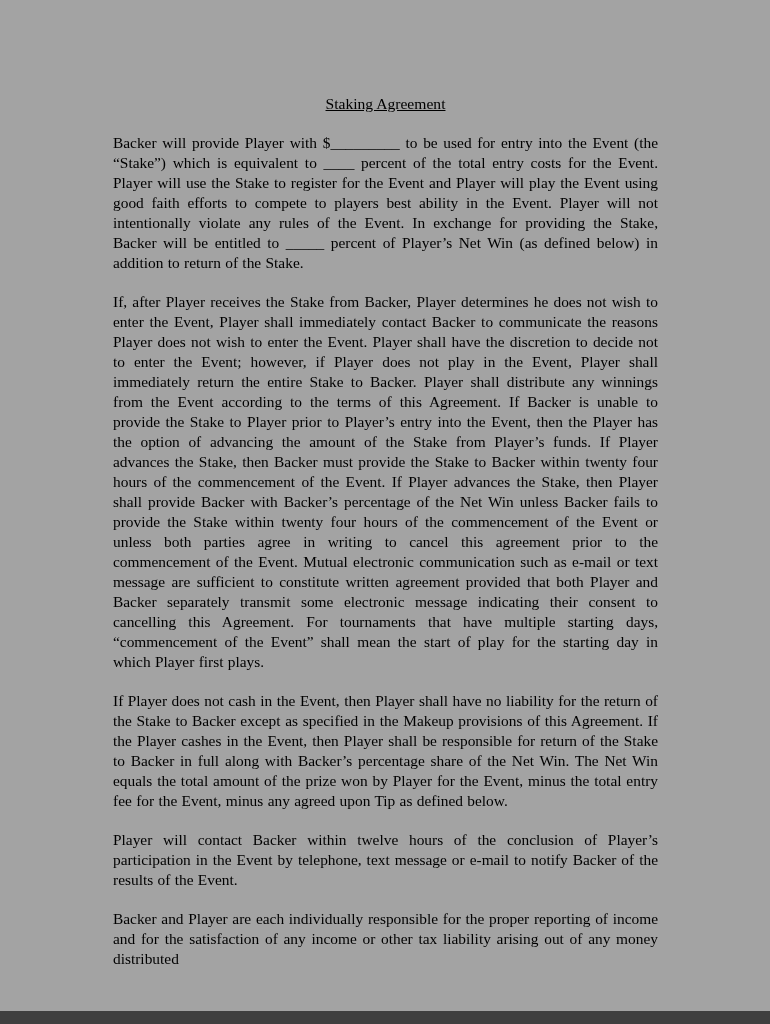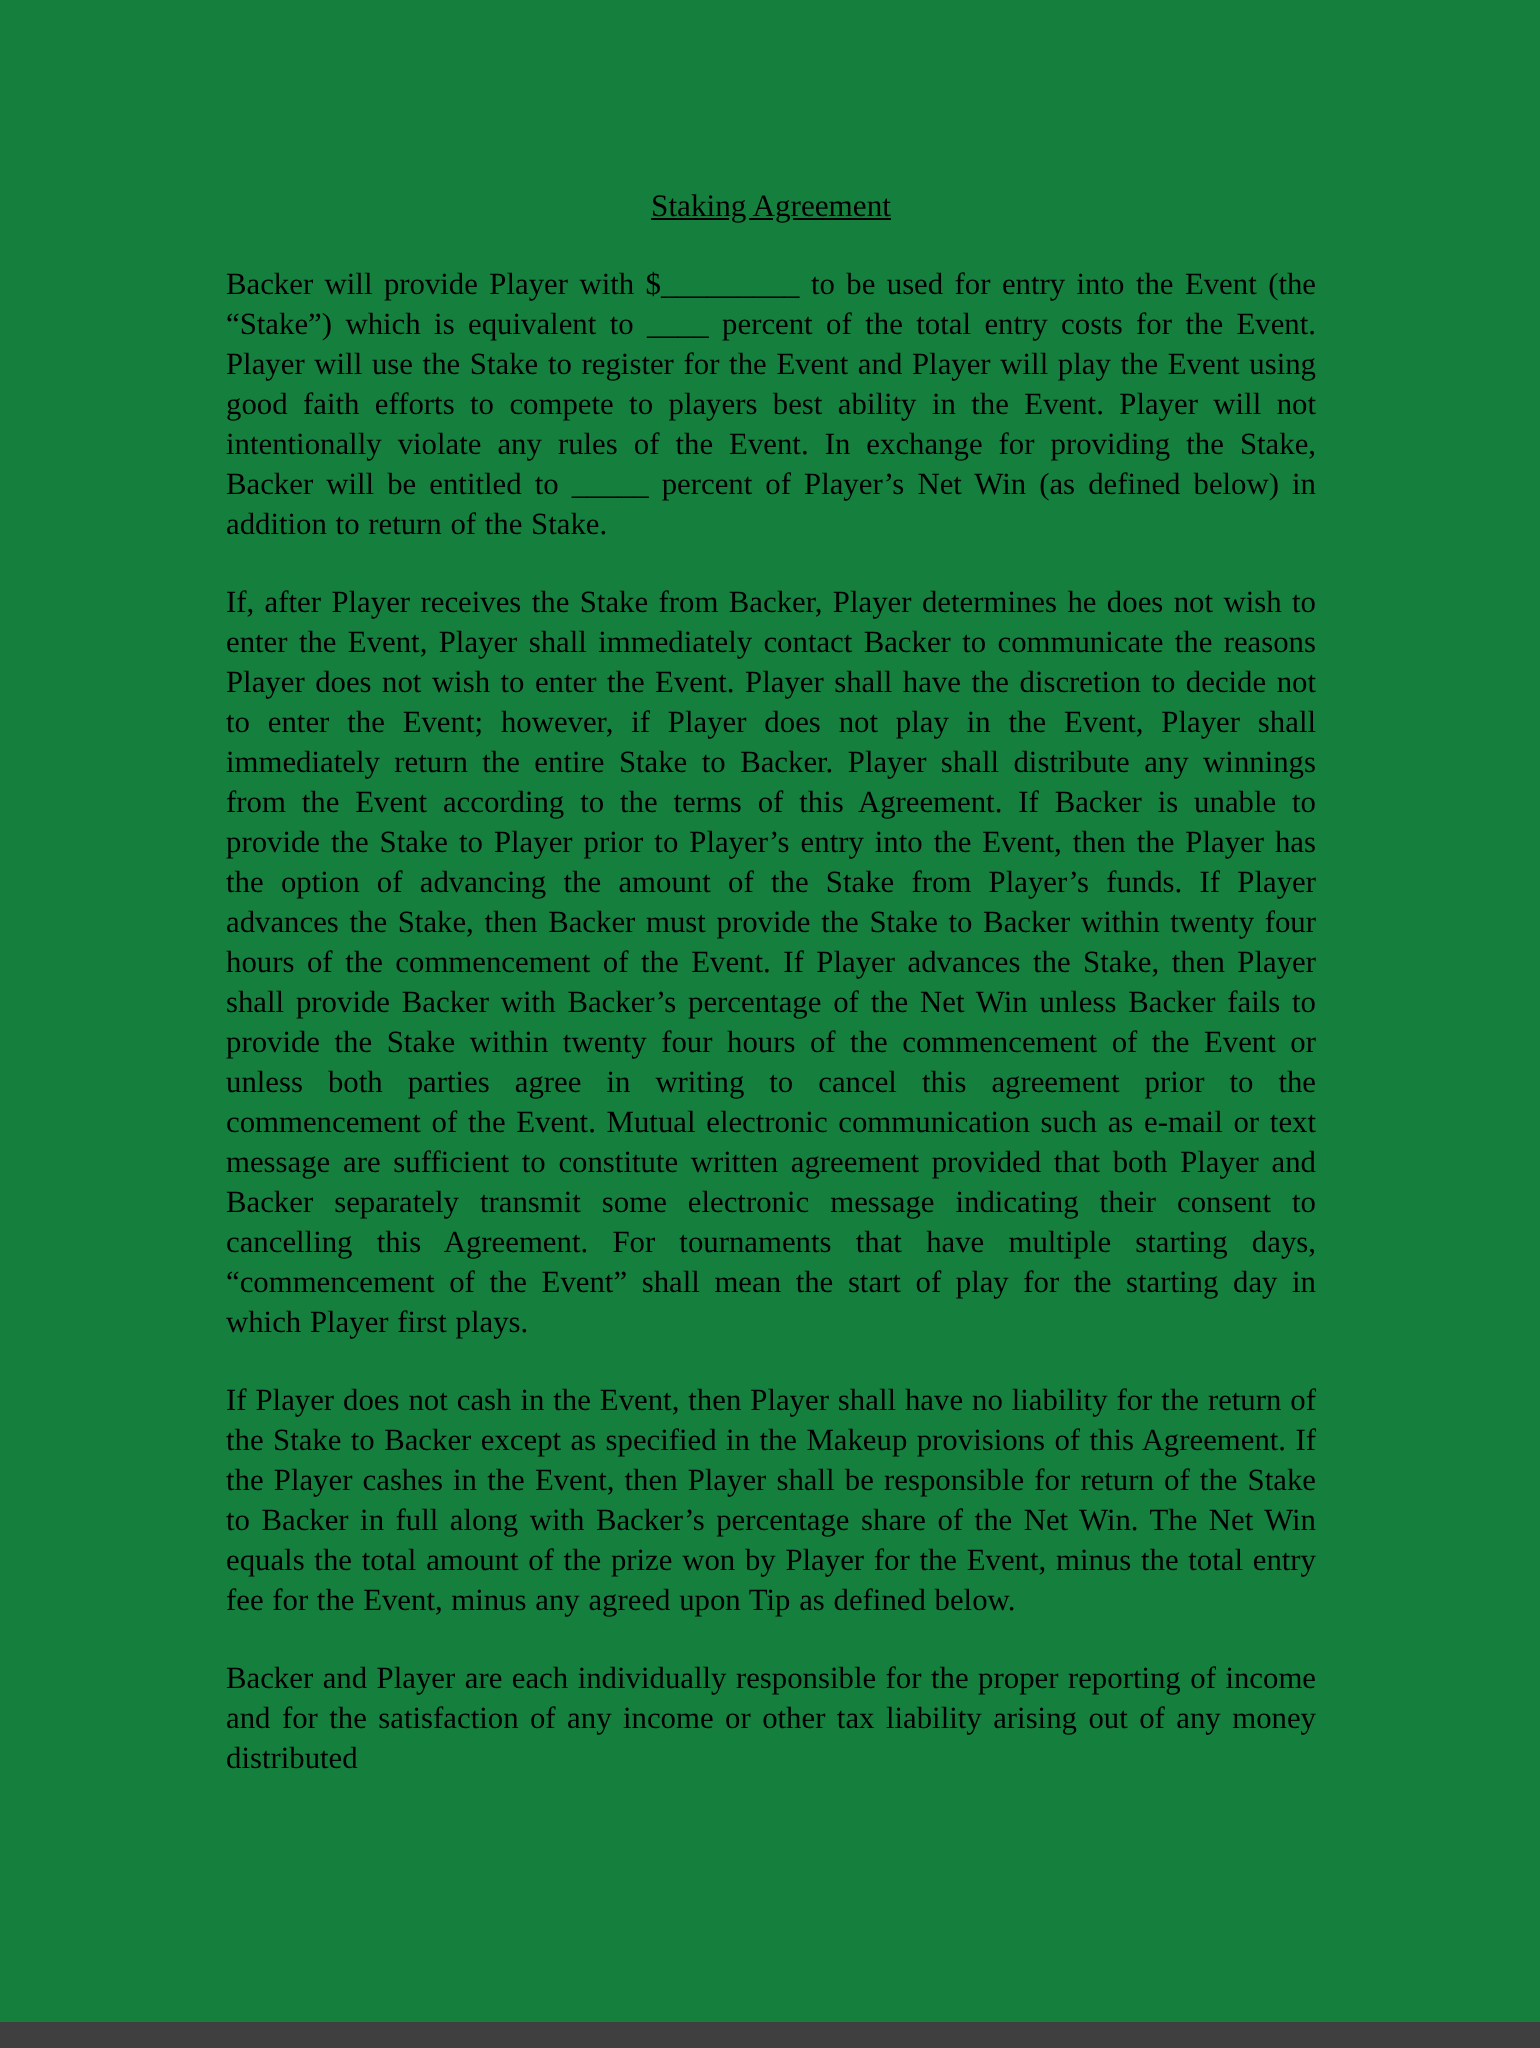--- a/index.html
+++ b/index.html
@@ -16,21 +16,21 @@
       position: relative;
       overflow: hidden;
     }
 
     .page {
       position: absolute;
       top: 0;
       left: 0;
       width: 770px;
       height: 1011px;
-      background: #15803d;
+      background: #a3a3a3;
       padding: 94px 112px 0 113px;
     }
 
     .doc-title {
       font-size: 15.6px;
       font-weight: 400;
       text-align: center;
       text-decoration: underline;
       margin-bottom: 19px;
       line-height: 20px;
@@ -59,17 +59,18 @@
 <div class="page">
   <h1 class="doc-title">Staking Agreement</h1>
 
 
   <p class="doc-paragraph">Backer will provide Player with $_________ to be used for entry into the Event (the “Stake”) which is equivalent to ____ percent of the total entry costs for the Event.  Player will use the Stake to register for the Event and Player will play the Event using good faith efforts to compete to players best ability in the Event.  Player will not intentionally violate any rules of the Event.  In exchange for providing the Stake, Backer will be entitled to _____ percent of Player’s Net Win (as defined below) in addition to return of the Stake.</p>
 
   <p class="doc-paragraph">If, after Player receives the Stake from Backer, Player determines he does not wish to enter the Event, Player shall immediately contact Backer to communicate the reasons Player does not wish to enter the Event.  Player shall have the discretion to decide not to enter the Event; however, if Player does not play in the Event, Player shall immediately return the entire Stake to Backer.  Player shall distribute any winnings from the Event according to the terms of this Agreement. If Backer is unable to provide the Stake to Player prior to Player’s entry into the Event, then the Player has the option of advancing the amount of the Stake from Player’s funds.  If Player advances the Stake, then Backer must provide the Stake to Backer within twenty four hours of the commencement of the Event.  If Player advances the Stake, then Player shall provide Backer with Backer’s percentage of the Net Win unless Backer fails to provide the Stake within twenty four hours of the commencement of the Event or unless both parties agree in writing to cancel this agreement prior to the commencement of the Event.  Mutual electronic communication such as e-mail or text message are sufficient to constitute written agreement provided that both Player and Backer separately transmit some electronic message indicating their consent to cancelling this Agreement.  For tournaments that have multiple starting days, “commencement of the Event” shall mean the start of play for the starting day in which Player first plays.</p>
 
   <p class="doc-paragraph">If Player does not cash in the Event, then Player shall have no liability for the return of the Stake to Backer except as specified in the Makeup provisions of this Agreement.  If the Player cashes in the Event, then Player shall be responsible for return of the Stake to Backer in full along with Backer’s percentage share of the Net Win.  The Net Win equals the total amount of the prize won by Player for the Event, minus the total entry fee for the Event, minus any agreed upon Tip as defined below.</p>
 
+  <p class="doc-paragraph">Player will contact Backer within twelve hours of the conclusion of Player’s participation in the Event by telephone, text message or e-mail to notify Backer of the results of the Event.</p>
 
   <p class="doc-paragraph">Backer and Player are each individually responsible for the proper reporting of income and for the satisfaction of any income or other tax liability arising out of any money distributed</p>
 </div>
 
 <div class="viewer-bottom-bar"></div>
 
 </body></html>

